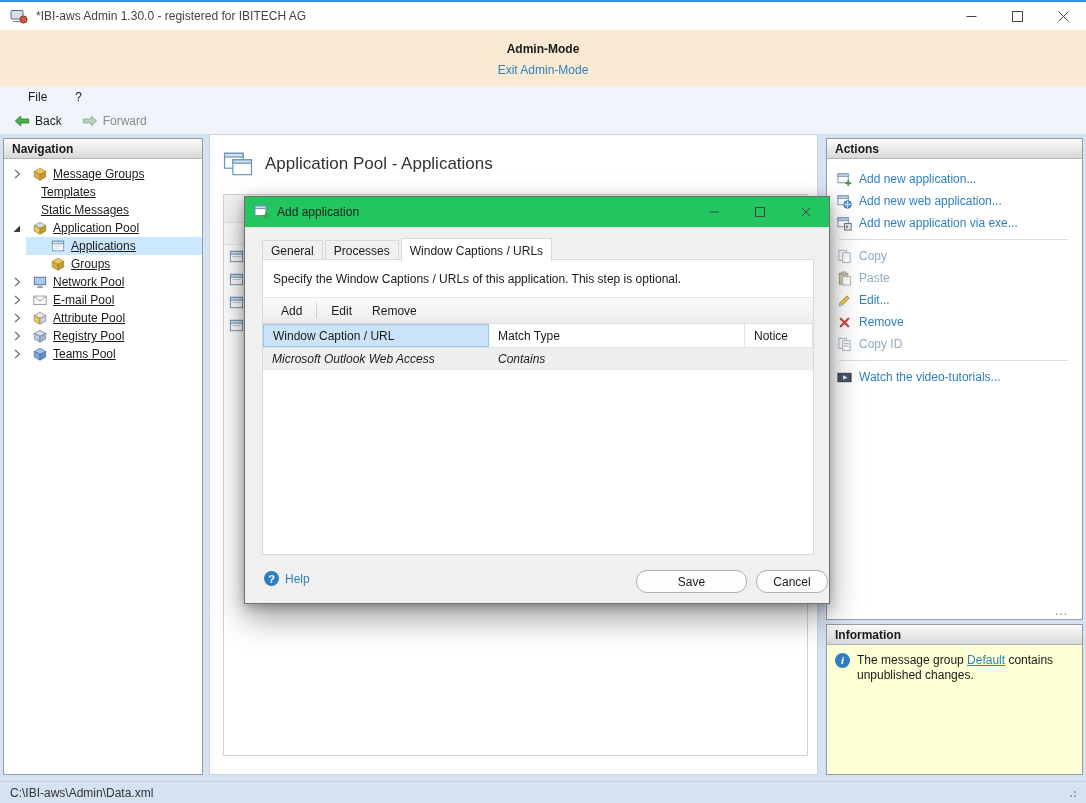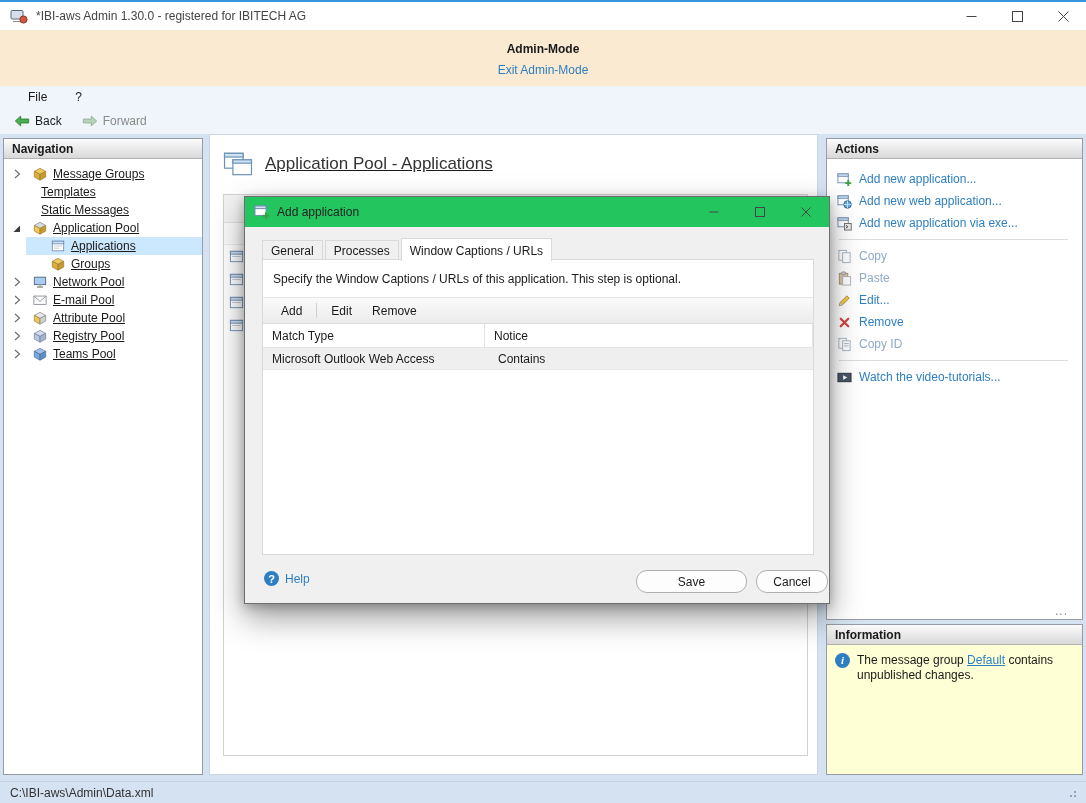--- a/index.html
+++ b/index.html
@@ -49,21 +49,21 @@
   .tree-item.selected { background:linear-gradient(90deg, transparent 22px, #cbe8ff 22px); }
   .twisty { width:18px; height:14px; display:flex; align-items:center; justify-content:center; flex:none; }
   .ticon { width:16px; height:16px; margin:0 5px 0 6px; flex:none; display:flex; align-items:center; justify-content:center; }
   .tree-item.child { padding-left:46px; }
   .tree-item.child .ticon { margin-left:0; }
   .plain-label { margin-left:15px; }
 
   
   .content-panel { left:209px; top:134px; width:609px; height:641px; background:#fff;
                    border:1px solid #c9d6e6; position:absolute; }
-  .content-title-row { display:flex; align-items:center; gap:12px; padding:16px 0 0 13px;text-decoration:underline; }
+  .content-title-row { display:flex; align-items:center; gap:12px; padding:16px 0 0 13px; }
   .page-title { font-size:17px; font-weight:400; color:#333; }
   .list-region { position:absolute; left:13px; top:59px; width:585px; height:562px;
                  border:1px solid #d2d2d2; background:#fff; overflow:hidden; }
   .list-toolbar { height:28px; background:#f2f2f2; border-bottom:1px solid #e0e0e0; }
   .list-colheader { height:22px; background:#fbfbfb; border-bottom:1px solid #ececec; }
   .list-row { height:23px; display:flex; align-items:center; padding-left:5px; }
 
   
   .actions-panel { left:826px; top:138px; width:257px; height:482px; }
   .action-list { padding:9px 0 0 10px; }
@@ -110,23 +110,23 @@
   .dlg-toolbar { height:27px; background:linear-gradient(#fafafa,#ececec);
                  border-top:1px solid #e6e6e6; border-bottom:1px solid #dcdcdc;
                  display:flex; align-items:center; padding-left:8px; }
   .tb-btn { padding:3px 10px; }
   .tb-sep { width:1px; height:15px; background:#cfcfcf; margin:0 4px; }
 
   .grid-header { display:flex; height:24px; background:#fff; border-bottom:1px solid #e4e4e4; }
   .gh { padding:5px 0 0 9px; border-right:1px solid #e4e4e4; overflow:hidden; white-space:nowrap; }
   .gh.sel { background:#cbe3f8; border:1px solid #9dc5e8; padding-top:4px; }
   .c1 { width:226px; flex:none; }
-  .c2 { width:222px; flex:none; }
+  .c2 { width:256px; flex:none; }
   .c3 { flex:1; }
-  .grid-row { display:flex; height:22px; background:#efefef; border-bottom:1px solid #e8e8e8; }
+  .grid-row { display:flex; height:22px; background:#efefef; border-bottom:1px solid #e8e8e8;font-style:italic; }
   .gc { padding:4px 0 0 9px; border-right:1px solid transparent; overflow:hidden; white-space:nowrap; }
 
   .help-row { position:absolute; left:19px; top:374px; display:flex; align-items:center; gap:6px; }
   .btn { position:absolute; top:373px; height:23px; background:#fdfdfd; border:1px solid #b0b0b0;
          border-radius:11px; text-align:center; padding-top:4px; }
   .btn-save { left:391px; width:111px; }
   .btn-cancel { left:511px; width:72px; }
 
   svg { display:block; }
 </style>
@@ -561,20 +561,21 @@
       <div class="dlg-desc">Specify the Window Captions / URLs of this application. This step is optional.</div>
 
       <div class="dlg-toolbar">
         <span class="tb-btn">Add</span>
         <span class="tb-sep"></span>
         <span class="tb-btn">Edit</span>
         <span class="tb-btn">Remove</span>
       </div>
 
       <div class="grid-header">
+        <div class="gh c1 sel">Window Caption / URL</div>
         <div class="gh c2">Match Type</div>
         <div class="gh c3">Notice</div>
       </div>
 
       <div class="grid-row">
         <div class="gc c1">Microsoft Outlook Web Access</div>
         <div class="gc c2">Contains</div>
         <div class="gc c3"></div>
       </div>
     </div>

